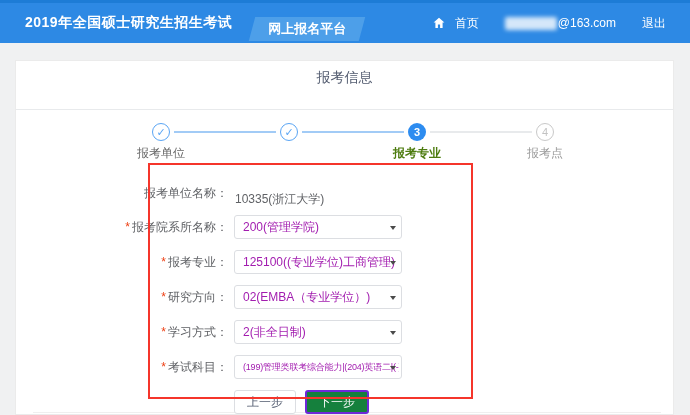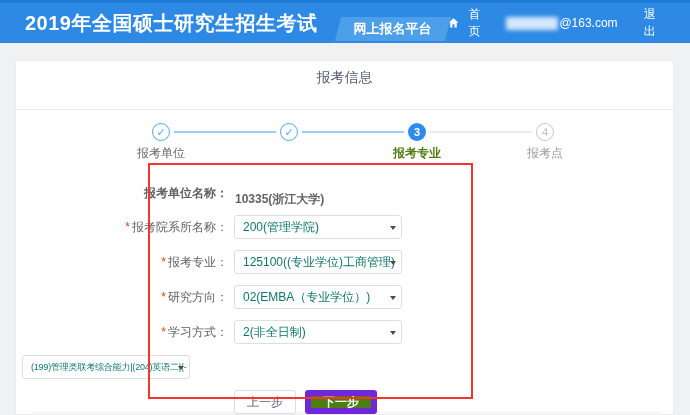--- a/index.html
+++ b/index.html
@@ -14,21 +14,21 @@
   
   .header {
     height:43px;
     background:#2d89e4;
     border-top:3px solid #1d7cd6;
     display:flex;
     align-items:center;
     padding:0 24px 0 25px;
   }
   .header-title {
-    font-size:20px;
+    font-size:14px;
     font-weight:bold;
     color:#fff;
     letter-spacing:.5px;
     white-space:nowrap;
   }
   .badge {
     margin-left:20px;
     position:relative;
     padding:3px 16px;
     font-size:13px;
@@ -48,21 +48,21 @@
 
   .header-right {
     margin-left:auto;
     display:flex;
     align-items:center;
     font-size:12px;
     color:#fff;
   }
   .home-link { display:flex; align-items:center; gap:10px; cursor:pointer; }
   .home-link svg { display:block; }
-  .email-wrap { display:flex; align-items:center; margin-left:16px; }
+  .email-wrap { display:flex; align-items:center; margin-left:26px; }
   .email-blur {
     width:52px; height:13px;
     background:rgba(255,255,255,.8);
     border-radius:2px;
     filter:blur(2px);
   }
   .email-suffix { margin-left:1px; }
   .logout { margin-left:26px; cursor:pointer; }
 
   
@@ -106,35 +106,35 @@
     background:#e8eaec;
   }
   .step--done:not(:last-child)::after { background:#a2cbf6; }
   .step-label { margin-top:4px; font-size:12px; color:#666; }
   .step--current .step-label { color:#4d7c0f; font-weight:bold; }
   .step--pending .step-label { color:#9a9a9a; }
 
   
   .form { margin-top:22px; font-size:12px; color:#606266; position:relative; z-index:1; }
   .form-row { display:flex; align-items:center; margin-bottom:11px; }
-  .form-row--static { margin-bottom:13px; height:18px;font-weight:bold; }
+  .form-row--static { margin-bottom:13px; height:18px; }
   .form-label { width:212px; text-align:right; flex:none; }
   .req { color:#ed4014; margin-right:2px; }
   .static-value { margin-left:7px; color:#606266;margin-top:12px; }
 
   .select {
     margin-left:6px;
     width:168px; height:24px;
     border:1px solid #dcdee2;
     border-radius:3px;
     background:#fff;
     display:flex; align-items:center;
     padding:0 2px 0 8px;
     position:relative;
-    color:#0f766e;
+    color:#a21caf;
     cursor:pointer;
   }
   .select-text { white-space:nowrap; overflow:hidden; }
   .select--long .select-text { font-size:9px; letter-spacing:-.2px; }
   .select-arrow {
     position:absolute; right:5px; top:10px;
     width:0; height:0;
     border:3.5px solid transparent;
     border-top:4px solid #4a4a4a;
   }
@@ -142,21 +142,21 @@
   .btn-row { margin:10px 0 0 218px; display:flex; gap:9px; }
   .btn {
     height:24px; padding:0 12px;
     font-size:12px;
     border-radius:3px;
     display:flex; align-items:center;
     cursor:pointer;
     white-space:nowrap;
   }
   .btn--prev { background:#fff; border:1px solid #dcdee2; color:#515a6e; }
-  .btn--next { background:#4d7c0f; border:6px solid #6d28d9; color:#fff;font-weight:bold; }
+  .btn--next { background:#15803d; border:2px solid #6d28d9; color:#fff; }
 
   
   .annotation-box {
     position:absolute;
     left:132px; top:102px;
     width:325px; height:236px;
     border:2px solid #f5352b;
     pointer-events:none;
     z-index:2;
   }
@@ -244,20 +244,21 @@
 
     <div class="form-row">
       <div class="form-label"><span class="req">*</span><span>学习方式：</span></div>
       <div class="select">
         <span class="select-text">2(非全日制)</span>
         <span class="select-arrow"></span>
       </div>
     </div>
 
     <div class="form-row">
+      <div class="form-label"><span class="req">*</span><span>考试科目：</span></div>
       <div class="select select--long">
         <span class="select-text">(199)管理类联考综合能力|(204)英语二|(-)无</span>
         <span class="select-arrow"></span>
       </div>
     </div>
 
     <div class="btn-row">
       <div class="btn btn--prev">上一步</div>
       <div class="btn btn--next">下一步</div>
     </div>

